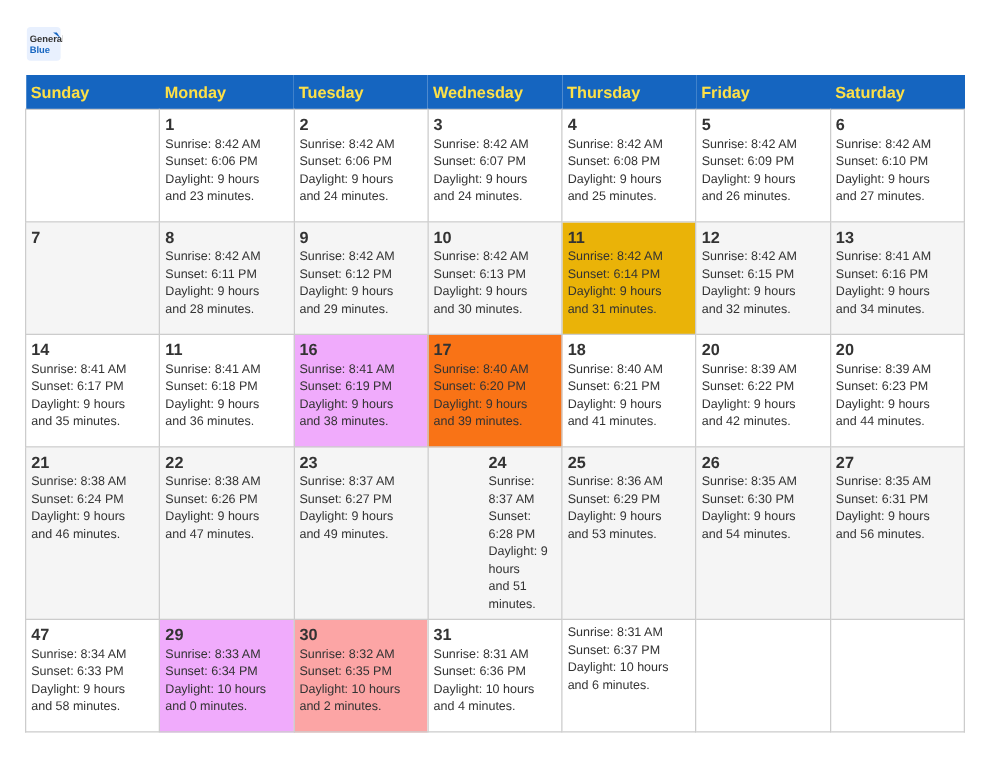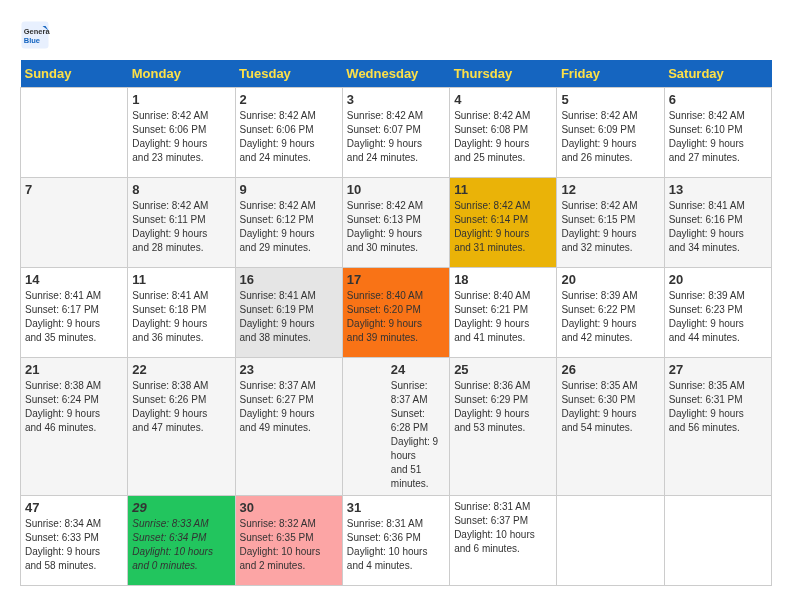--- a/index.html
+++ b/index.html
@@ -217,21 +217,21 @@
 Daylight: 9 hours
 and 35 minutes.</div>
         </td>
         <td style="background-color: rgb(255, 255, 255);">
           <div class="day-number">11</div>
           <div class="day-info" style="white-space: pre-line;">Sunrise: 8:41 AM
 Sunset: 6:18 PM
 Daylight: 9 hours
 and 36 minutes.</div>
         </td>
-        <td style="background-color: #e5e5e5;">
+        <td style="background-color: #f0abfc;">
           <div class="day-number">16</div>
           <div class="day-info" style="white-space: pre-line;">Sunrise: 8:41 AM
 Sunset: 6:19 PM
 Daylight: 9 hours
 and 38 minutes.</div>
         </td>
         <td style="background-color: #f97316;">
           <div class="day-number">17</div>
           <div class="day-info" style="white-space: pre-line;">Sunrise: 8:40 AM
 Sunset: 6:20 PM
@@ -312,21 +312,21 @@
         </td>
       </tr>
       <tr>
         <td style="background-color: rgb(255, 255, 255);">
           <div class="day-number">47</div>
           <div class="day-info" style="white-space: pre-line;">Sunrise: 8:34 AM
 Sunset: 6:33 PM
 Daylight: 9 hours
 and 58 minutes.</div>
         </td>
-        <td style="background-color: #22c55e; font-style: italic;">
+        <td style="background-color: #f0abfc;">
           <div class="day-number">29</div>
           <div class="day-info" style="white-space: pre-line;">Sunrise: 8:33 AM
 Sunset: 6:34 PM
 Daylight: 10 hours
 and 0 minutes.</div>
         </td>
         <td style="background-color: #fca5a5; margin-top: 43px;">
           <div class="day-number">30</div>
           <div class="day-info" style="white-space: pre-line;">Sunrise: 8:32 AM
 Sunset: 6:35 PM

